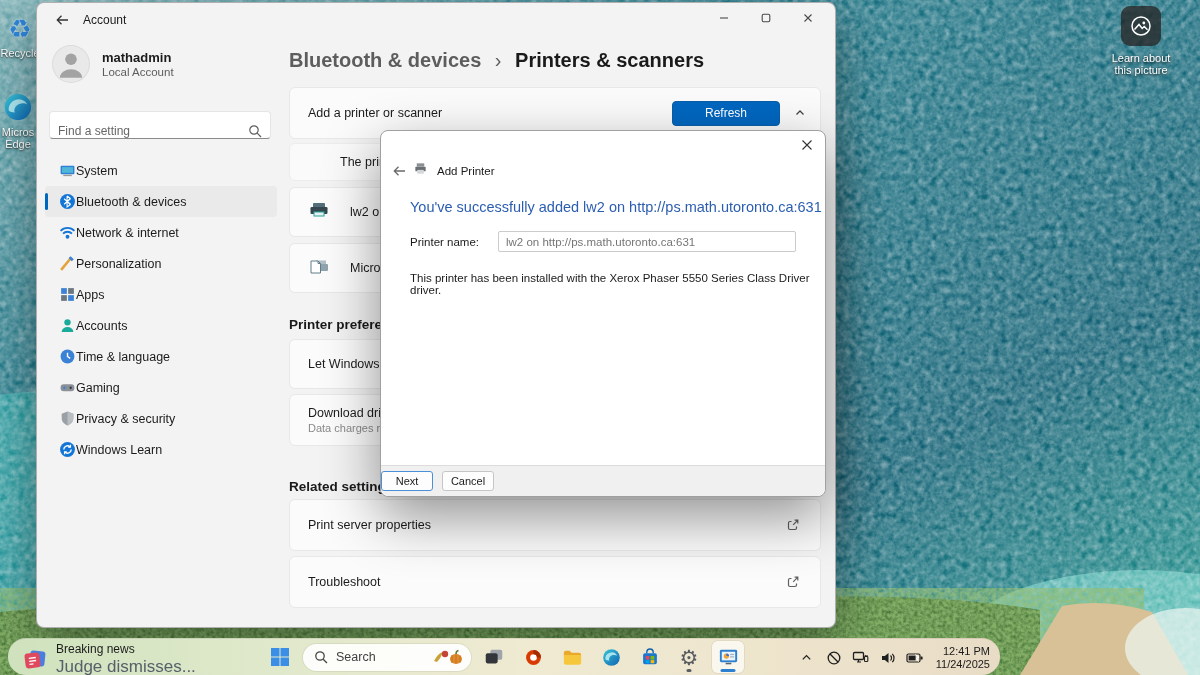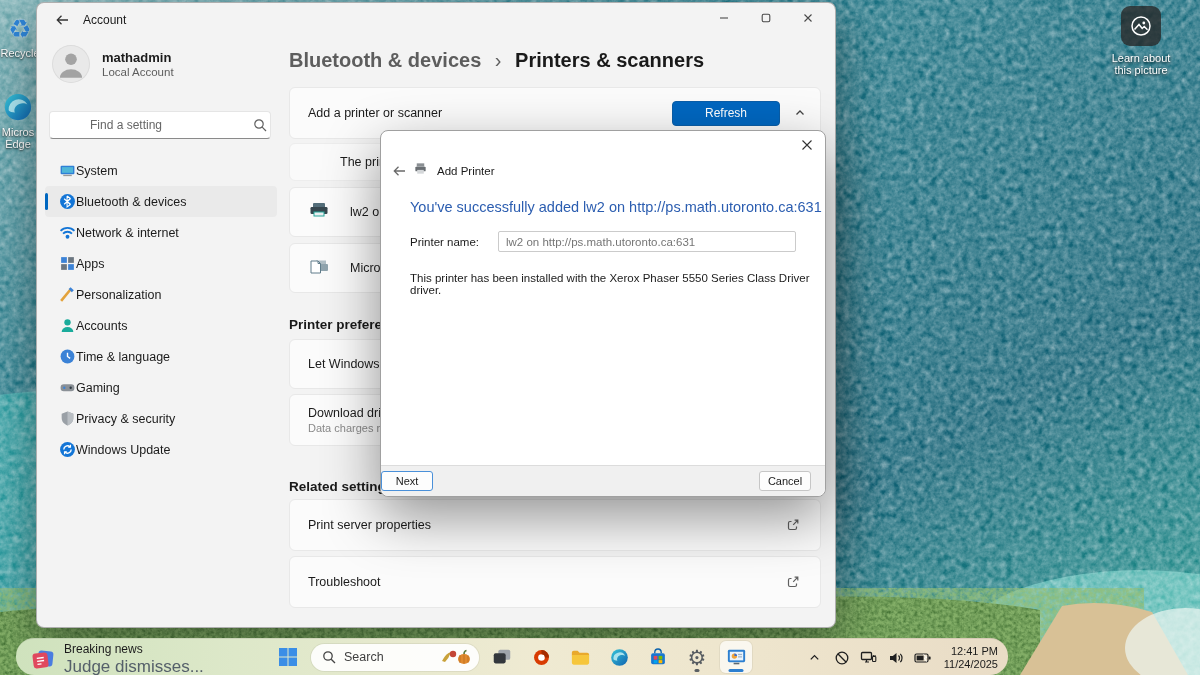--- a/index.html
+++ b/index.html
@@ -30,21 +30,21 @@
   .wc { width:42px; height:30px; border:none; background:none; display:flex; align-items:center; justify-content:center; cursor:pointer; }
 
   .userblock { position:absolute; left:15px; top:42px; display:flex; align-items:center; gap:12px; }
   .avatar { width:38px; height:38px; border-radius:50%; background:#e9e9e9; overflow:hidden;
     display:flex; align-items:center; justify-content:center; box-shadow:inset 0 0 0 1px rgba(0,0,0,.06); }
   .uname { font-size:13px; font-weight:bold; color:#1b1b1b; }
   .usub { font-size:11.5px; color:#5d5d5d; margin-top:1px; }
 
   .searchbox { position:absolute; left:12px; top:108px; width:222px; height:28px; background:#fff;
     border:1px solid #e5e5e5; border-bottom:1px solid #8a8a8a; border-radius:4px;
-    display:flex; align-items:center;padding-left:32px; }
+    display:flex; align-items:flex-end; }
   .searchbox input { flex:1; border:none; outline:none; background:transparent; font-size:12px;
     padding:0 8px; color:#1b1b1b; font-family:"Liberation Sans",sans-serif; }
   .searchbox input::placeholder { color:#666; }
   .searchbox .mag { margin-right:8px; display:flex; }
 
   .sidebar { position:absolute; left:8px; top:152px; width:232px; }
   .side-item { position:relative; height:31px; display:flex; align-items:center; 
     padding-left:14px; border-radius:4px; cursor:pointer; font-size:12.5px; color:#1b1b1b; }
   .side-item.selected { background:#eaeaea; }
   .side-item.selected::before { content:""; position:absolute; left:0; top:7px; width:3px; height:17px;
@@ -86,28 +86,28 @@
   .d-back { background:none; border:none; cursor:pointer; display:flex; }
   .d-title { font-size:11.5px; color:#1b1b1b; margin-left:2px; }
   .d-heading { position:absolute; left:29px; top:68px; font-size:14.5px; color:#2b5db0; }
   .d-namerow { position:absolute; left:29px; top:100px; width:400px; display:flex; align-items:center; }
   .d-label { font-size:11.5px; color:#1b1b1b; width:88px; }
   .d-input { width:298px; height:21px; border:1px solid #cbcbcb; border-radius:2px; background:#fff;
     font-size:11.5px; color:#757575; padding:0 7px; font-family:"Liberation Sans",sans-serif; outline:none; }
   .d-driver { position:absolute; left:29px; top:141px; font-size:11.5px; color:#1b1b1b; }
   .d-footer { position:absolute; left:0; bottom:0; width:100%; height:31px; background:#f0f0f0;
     border-top:1px solid #dcdcdc; border-radius:0 0 8px 8px;
-    display:flex; align-items:center; justify-content:space-between; gap:9px; padding-right:14px;margin-top:12px; }
+    display:flex; align-items:center; justify-content:flex-start; gap:9px; padding-right:14px;margin-top:12px; }
   .d-btn { width:52px; height:20px; background:#fdfdfd; border-radius:3px; font-size:11px;
     color:#1b1b1b; cursor:pointer; font-family:"Liberation Sans",sans-serif; }
   .d-next { border:1px solid #4a90d9; }
   .d-cancel { border:1px solid #c6c6c6; }
 
   
-  .taskbar { position:absolute; left:16px; bottom:0; width:992px; height:37px; z-index:30;
+  .taskbar { position:absolute; left:8px; bottom:0; width:992px; height:37px; z-index:30;
     background:linear-gradient(90deg,#cfe2bd 0%,#dde8c9 22%,#efead2 52%,#eee5cd 75%,#e9dcc6 100%);
     border-top:1px solid rgba(0,0,0,.08); display:flex; align-items:center;border-radius:18px; }
   .widget { position:absolute; left:14px; top:3px; display:flex; align-items:center; gap:8px; cursor:pointer; }
   .widget-title { font-size:12px; color:#1b1b1b; }
   .widget-sub { font-size:17px; color:#55606a; margin-top:1px; }
   .centericons { position:absolute; left:0; right:0; display:flex; align-items:center; justify-content:center; gap:7px; }
   .taskicon { position:relative; width:32px; height:32px; border-radius:6px; display:flex;
     align-items:center; justify-content:center; cursor:pointer; }
   .taskicon.active { background:rgba(255,255,255,.68); box-shadow:0 0 0 1px rgba(0,0,0,.05); }
   .run-dot { position:absolute; bottom:1px; left:50%; transform:translateX(-50%);
@@ -266,40 +266,40 @@
               <path d="M1.5 6.5 a9 9 0 0 1 13 0" stroke="#1375d6" stroke-width="1.7" fill="none"></path>
               <path d="M3.8 9 a6 6 0 0 1 8.4 0" stroke="#1375d6" stroke-width="1.7" fill="none"></path>
               <circle cx="8" cy="12" r="1.8" fill="#1375d6"></circle>
             </svg>
           </span>
         <span>Network &amp; internet</span>
       </div>
       <div class="side-item">
         <span class="sicon">
             <svg width="17" height="17" viewBox="0 0 16 16">
+              <path d="M2 14 L11 3" stroke="#e3a23b" stroke-width="2.4"></path>
+              <path d="M10 2 l3 3" stroke="#3b82d6" stroke-width="2.6"></path>
+            </svg>
+          </span>
+        <span>Personalization</span>
+      </div>
+      <div class="side-item">
+        <span class="sicon">
+            <svg width="17" height="17" viewBox="0 0 16 16">
               <rect x="2" y="2" width="5.4" height="5.4" fill="#3b82d6"></rect>
               <rect x="8.6" y="2" width="5.4" height="5.4" fill="#6b7680"></rect>
               <rect x="2" y="8.6" width="5.4" height="5.4" fill="#6b7680"></rect>
               <rect x="8.6" y="8.6" width="5.4" height="5.4" fill="#3b82d6"></rect>
             </svg>
           </span>
         <span>Apps</span>
       </div>
       <div class="side-item">
         <span class="sicon">
             <svg width="17" height="17" viewBox="0 0 16 16">
-              <path d="M2 14 L11 3" stroke="#e3a23b" stroke-width="2.4"></path>
-              <path d="M10 2 l3 3" stroke="#3b82d6" stroke-width="2.6"></path>
-            </svg>
-          </span>
-        <span>Personalization</span>
-      </div>
-      <div class="side-item">
-        <span class="sicon">
-            <svg width="17" height="17" viewBox="0 0 16 16">
               <circle cx="8" cy="5" r="3" fill="#1aab9b"></circle>
               <path d="M2.5 14 a5.5 4.5 0 0 1 11 0 z" fill="#1aab9b"></path>
             </svg>
           </span>
         <span>Accounts</span>
       </div>
       <div class="side-item">
         <span class="sicon">
             <svg width="17" height="17" viewBox="0 0 16 16">
               <circle cx="8" cy="8" r="6.5" fill="#3b82d6"></circle>
@@ -328,21 +328,21 @@
         <span>Privacy &amp; security</span>
       </div>
       <div class="side-item">
         <span class="sicon">
             <svg width="17" height="17" viewBox="0 0 16 16">
               <circle cx="8" cy="8" r="7" fill="#1375d6"></circle>
               <path d="M4.5 8 a3.5 3.5 0 0 1 6 -2.4 M11.5 8 a3.5 3.5 0 0 1 -6 2.4" stroke="#fff" stroke-width="1.3" fill="none"></path>
               <path d="M10.8 3.6 l0 2.2 -2.2 0 M5.2 12.4 l0 -2.2 2.2 0" stroke="#fff" stroke-width="1.1" fill="none"></path>
             </svg>
           </span>
-        <span>Windows Update</span>
+        <span>Windows Learn</span>
       </div>
     </nav>
 
     <h1 class="breadcrumb">
       <span class="bc-parent">Bluetooth &amp; devices</span>
       <span class="bc-sep">›</span>
       <span class="bc-current">Printers &amp; scanners</span>
     </h1>
 
     <div class="card c-add">

